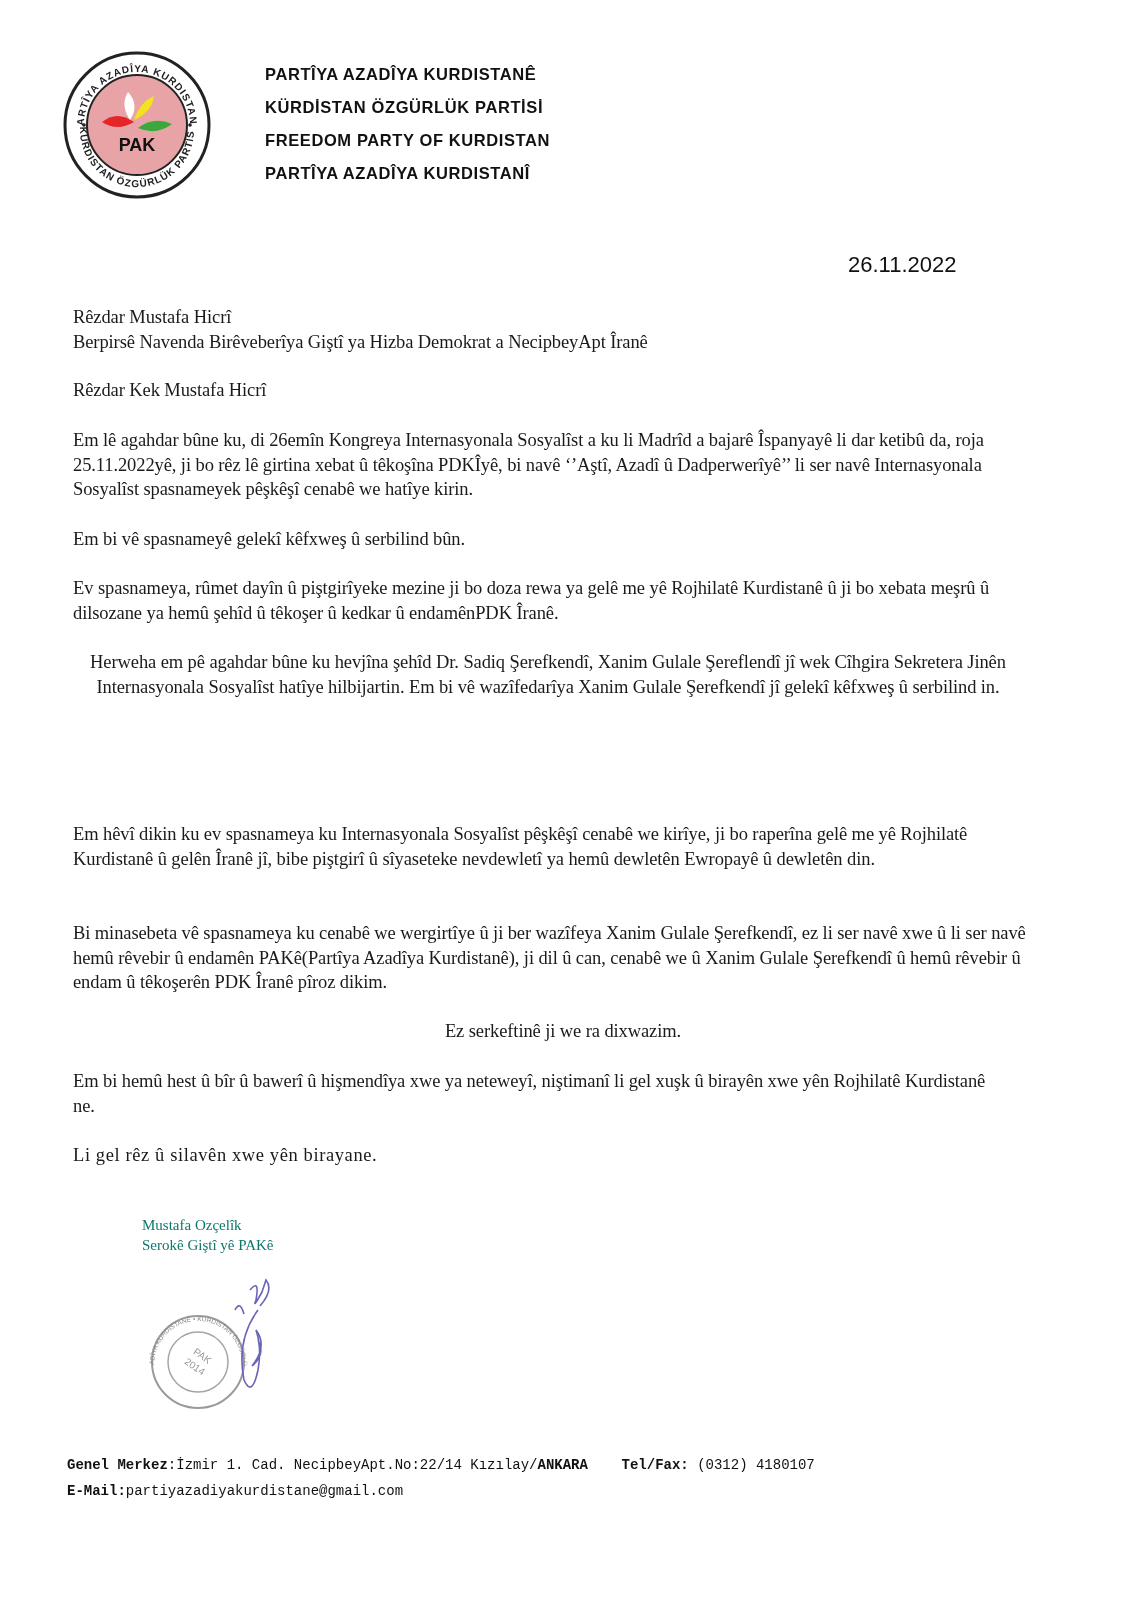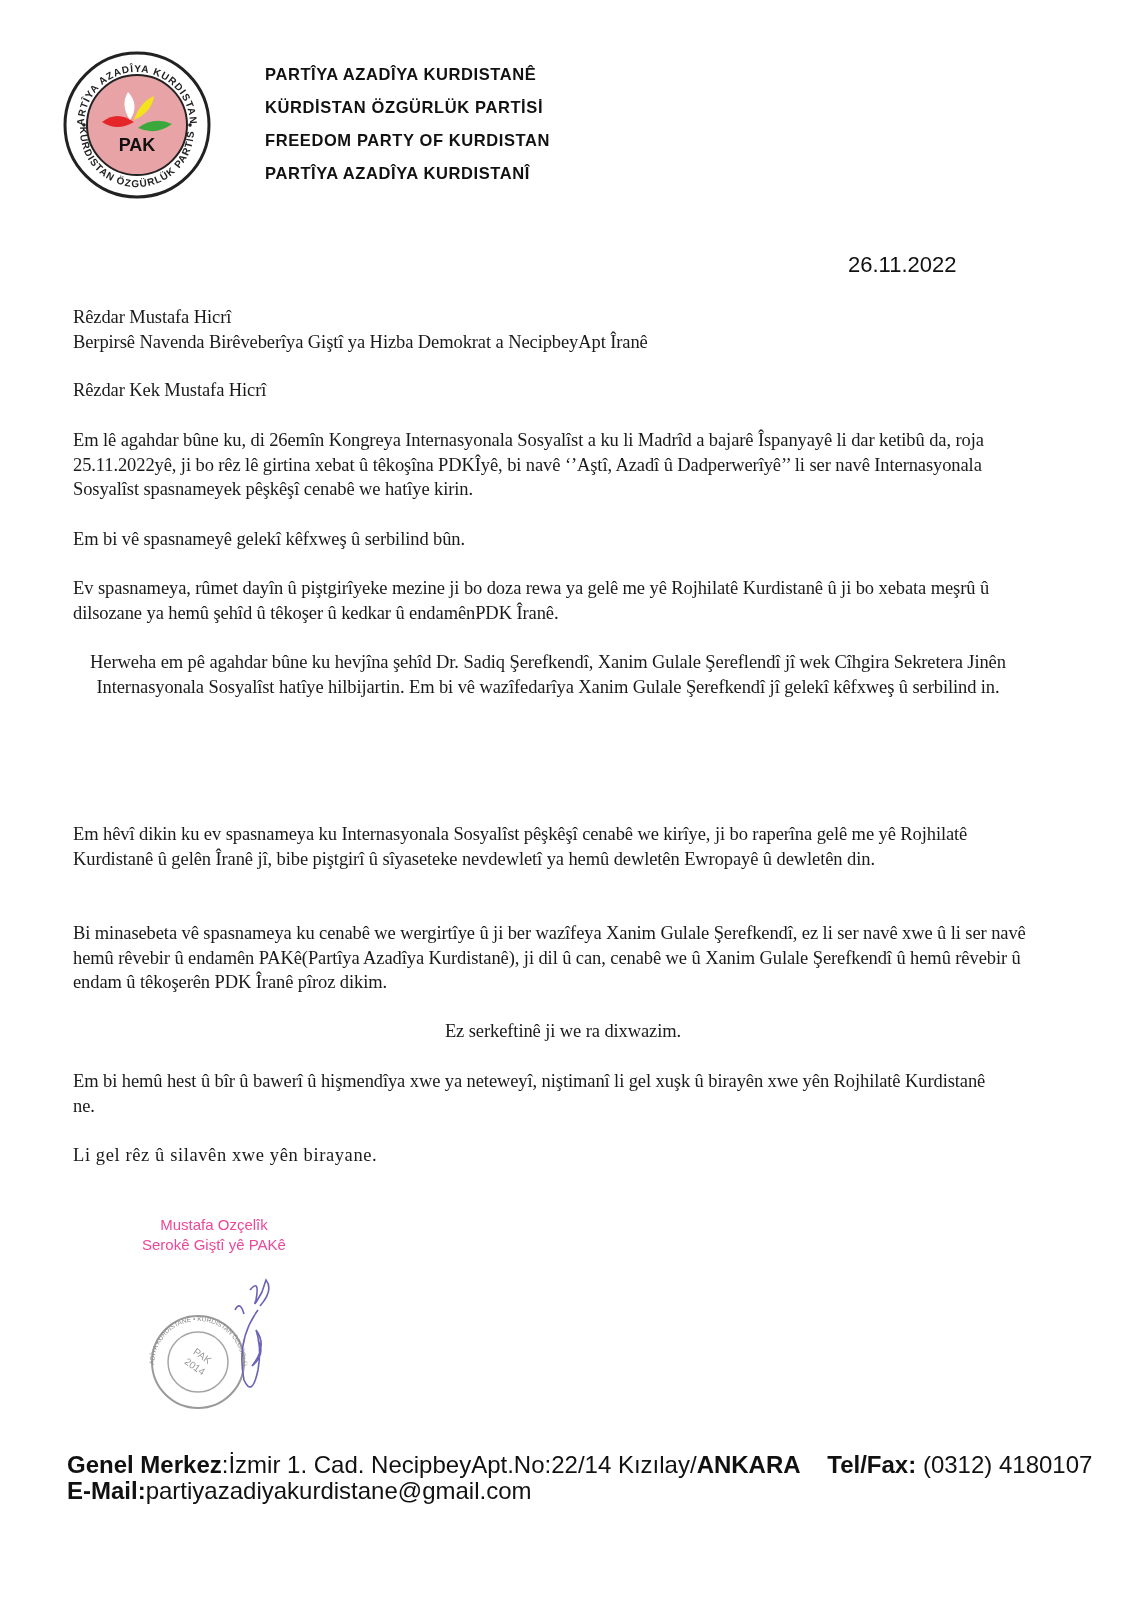--- a/index.html
+++ b/index.html
@@ -11,25 +11,25 @@
     
     .header { position: absolute; left: 265px; top: 62px; font-family: "Liberation Sans", sans-serif; font-weight: bold; font-size: 16.5px; letter-spacing: 0.6px; color: #111; }
     .header div { height: 33px; line-height: 24px; }
 
     .date { position: absolute; left: 848px; top: 252px; font-family: "Liberation Sans", sans-serif; font-size: 22px; color: #111; }
 
     .serif { font-family: "Liberation Serif", serif; font-size: 18.5px; color: #1a1a1a; line-height: 24.5px; letter-spacing: -0.1px; }
     .block { position: absolute; left: 73px; width: 980px; }
     .block p { margin: 0; }
 
-    .sig { position: absolute; left: 142px; top: 1215px; font-family: Liberation Sans, sans-serif; font-size: 15px; color: #ec4899; line-height: 20px; text-align: center; }
+    .sig { position: absolute; left: 142px; top: 1215px; font-family: Liberation Serif, serif; font-size: 15px; color: #0f766e; line-height: 20px; }
 
     .stamp { position: absolute; left: 140px; top: 1270px; width: 260px; height: 140px; }
 
-    .footer { position: absolute; left: 67px; top: 1452px; font-family: Liberation Sans, sans-serif; font-size: 24px; color: #111; line-height: 26px; }
+    .footer { position: absolute; left: 67px; top: 1452px; font-family: Liberation Mono, monospace; font-size: 14px; color: #111; line-height: 26px; }
     .footer b { font-weight: bold; }
   </style>
 </head>
 <body>
 
 <div class="page">
 
   <div class="logo">
     <svg width="150" height="150" viewBox="0 0 150 150">
       <defs>

